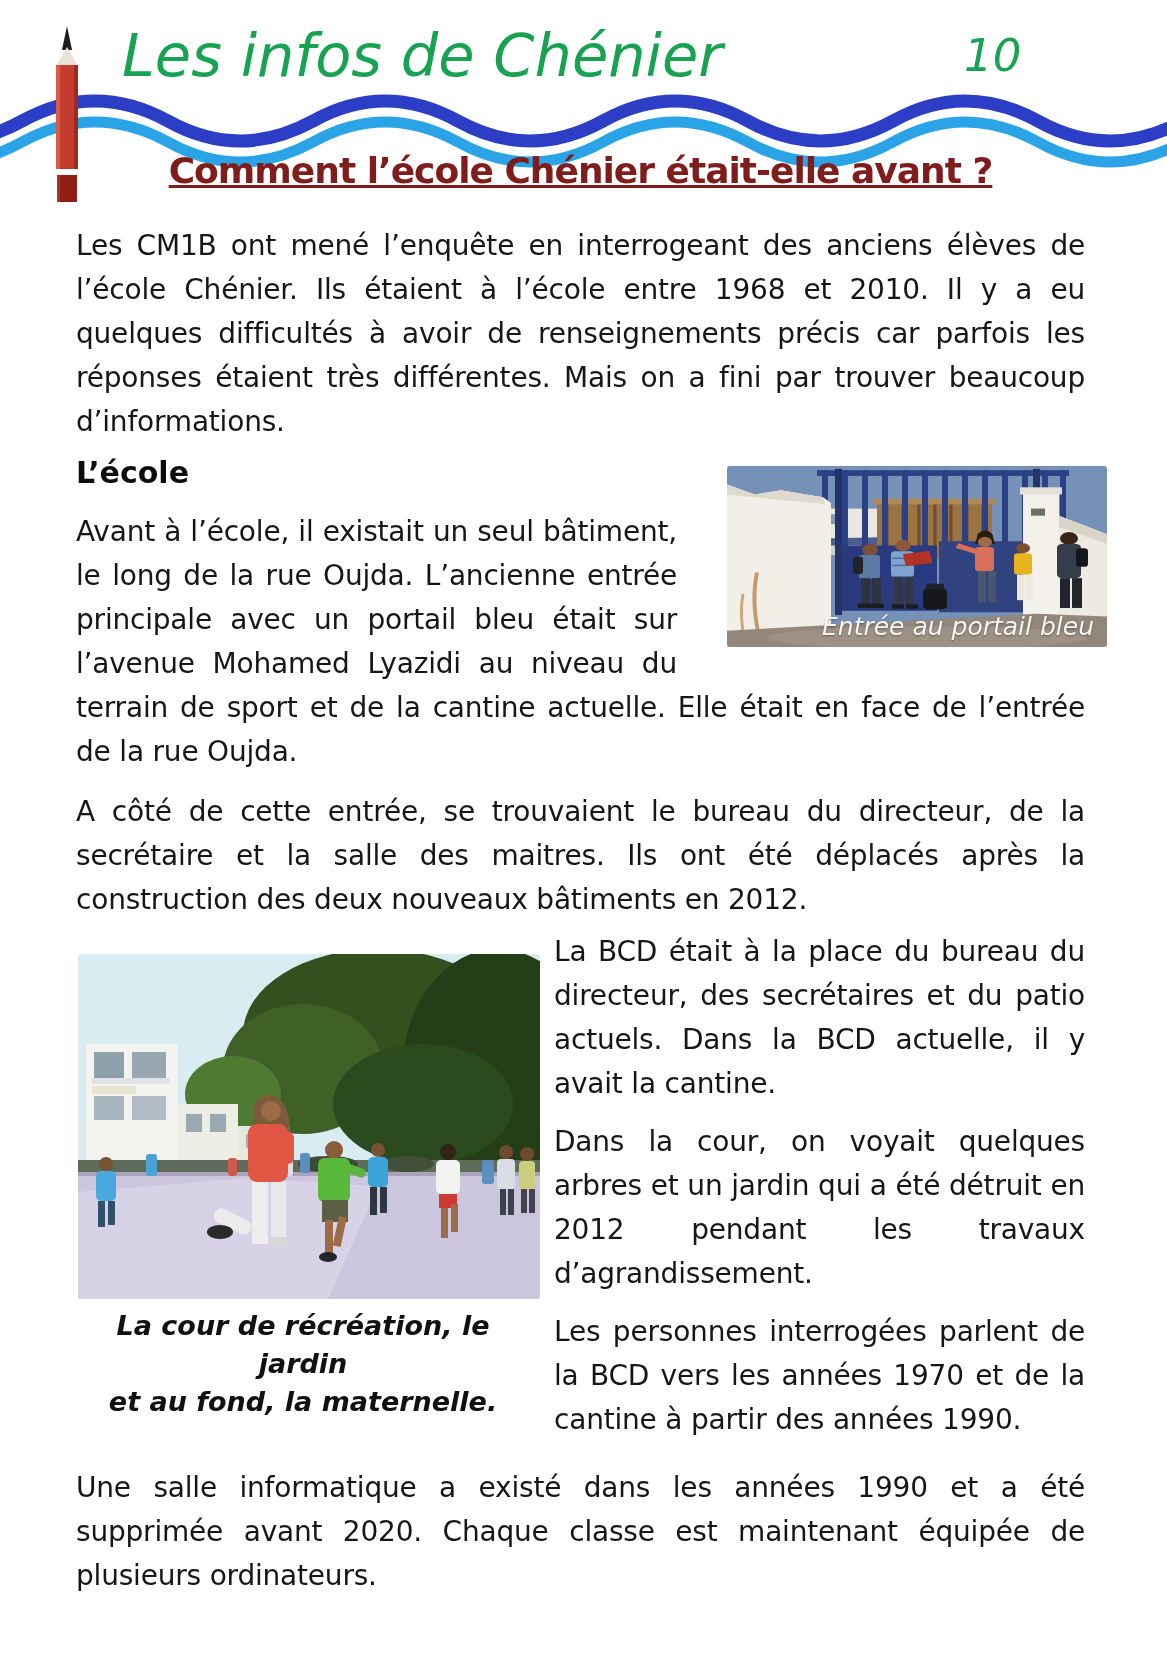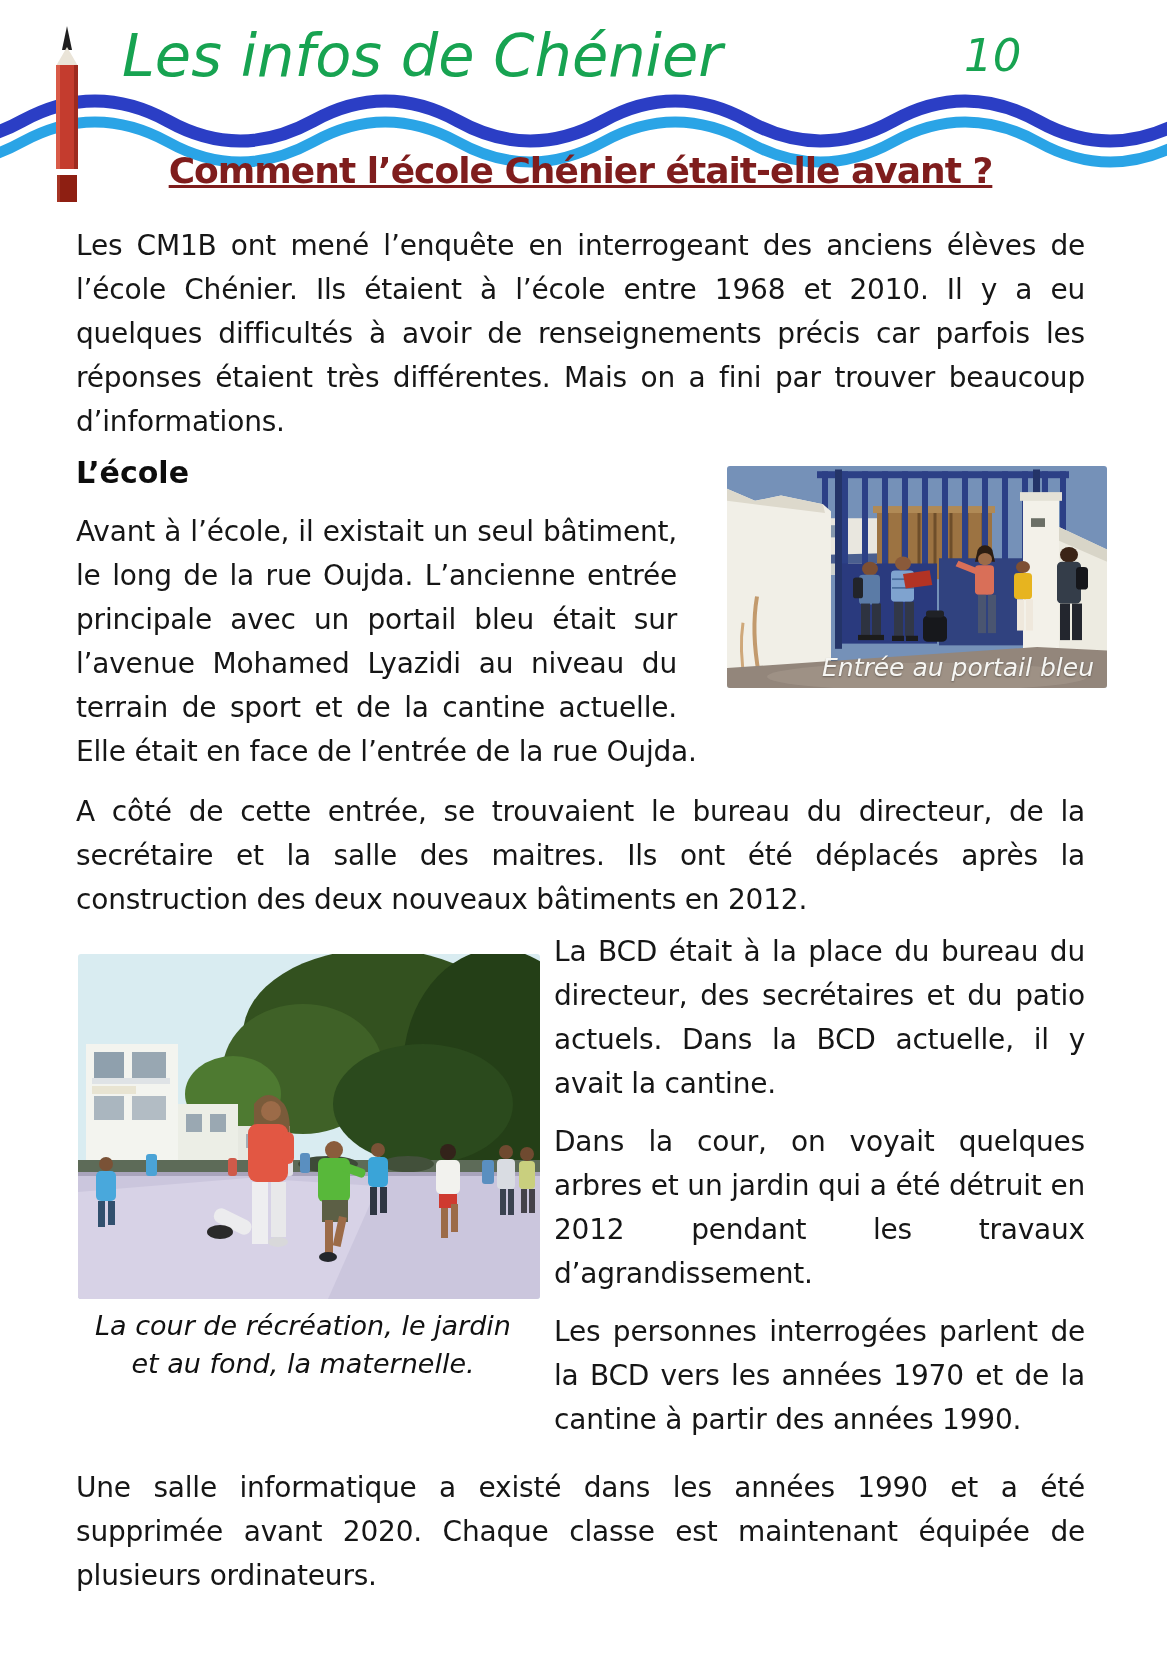--- a/index.html
+++ b/index.html
@@ -26,32 +26,32 @@
 
   
   .content{position:absolute;left:76px;top:148px;width:1009px;z-index:2;}
   h1.headline{margin:0 0 30px 0;text-align:center;font-size:36px;line-height:46px;
               font-weight:bold;letter-spacing:-1px;color:#7f1d1d;text-decoration:underline;}
   p.body{margin:16px 0 8px 0;font-size:28px;line-height:44px;text-align:justify;
          letter-spacing:-0.2px;color:#161616;}
   h2.subhead{margin:6px 0 2px 0;font-size:30px;line-height:42px;font-weight:bold;color:#0d0d0d;}
 
   
-  figure.photo1{float:right;width:380px;height:222px;margin:14px -22px 10px 50px;
+  figure.photo1{float:right;width:380px;height:181px;margin:14px -22px 10px 50px;
                 position:relative;border-radius:3px;overflow:hidden;}
   figure.photo1 svg{display:block;width:100%;height:100%;}
   .photo1-caption{position:absolute;left:90px;right:8px;bottom:6px;text-align:center;
                   font-size:25px;font-style:italic;color:#f6f6f3;
                   text-shadow:0 1px 2px rgba(0,0,0,.35);}
 
   .after-clear{clear:both;margin-top:10px;}
 
   
   .two-col{margin-top:8px;}
-  figure.photo2{float:left;width:450px;margin:24px 26px 0 2px;}
+  figure.photo2{float:left;width:450px;margin:24px 26px 0 2px;font-weight:bold;}
   figure.photo2 .img{width:462px;height:345px;border-radius:3px;overflow:hidden;}
   figure.photo2 svg{display:block;width:100%;height:100%;}
   figcaption.photo2-caption{margin-top:8px;text-align:center;font-size:27px;line-height:38px;
                             font-style:italic;color:#111;}
   .right-col{overflow:hidden;}
   .right-col p.body{margin:0 0 14px 0;}
 
   p.outro{clear:both;margin-top:10px;}
 </style>
 </head>

